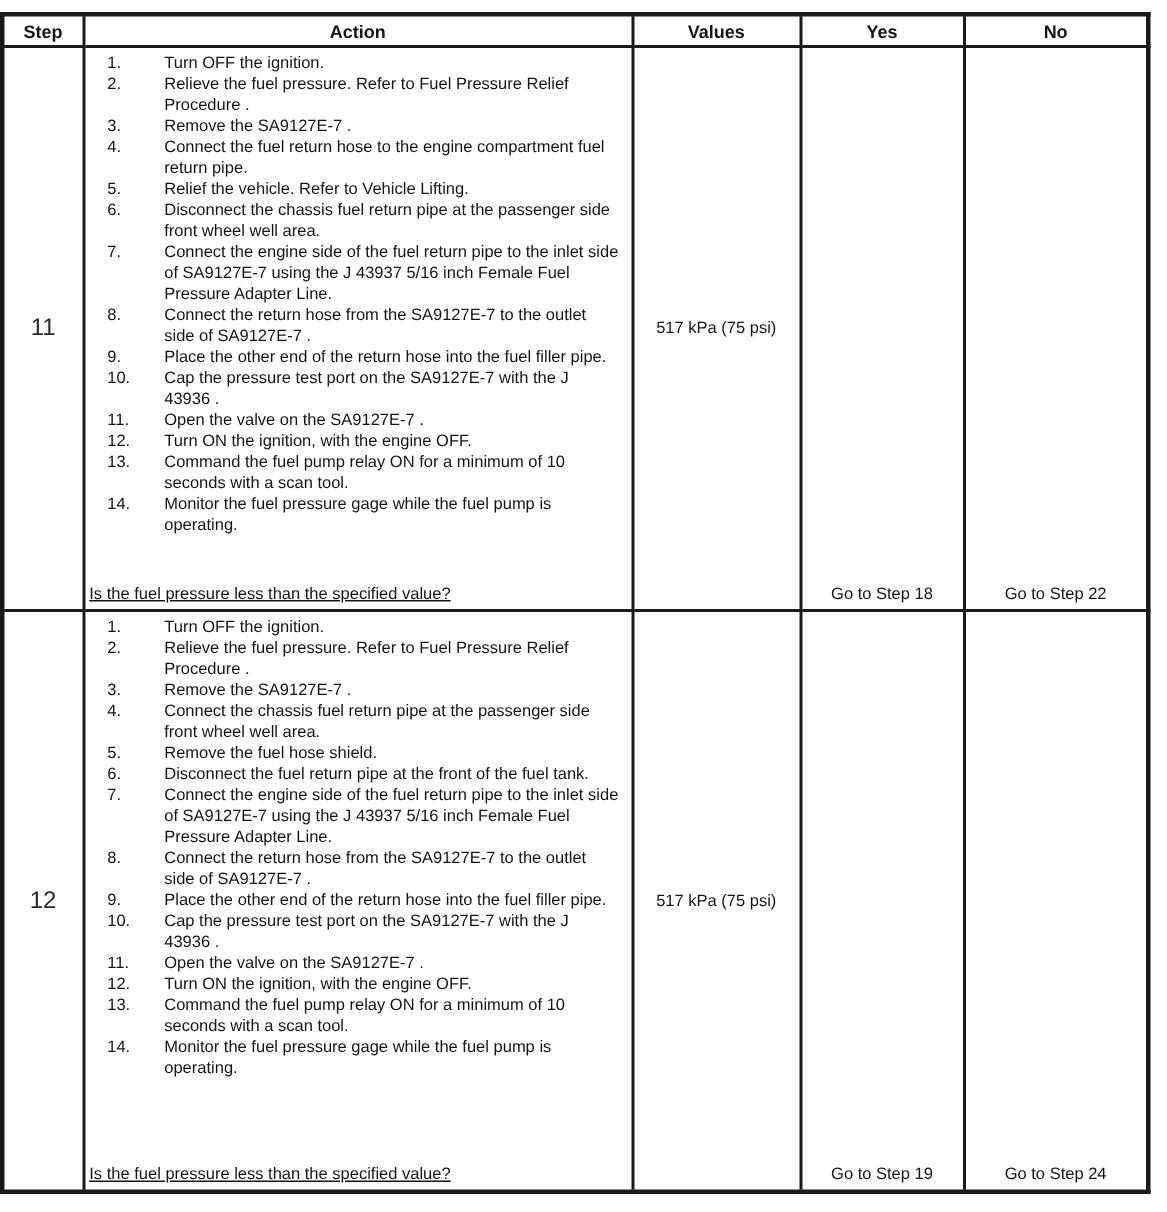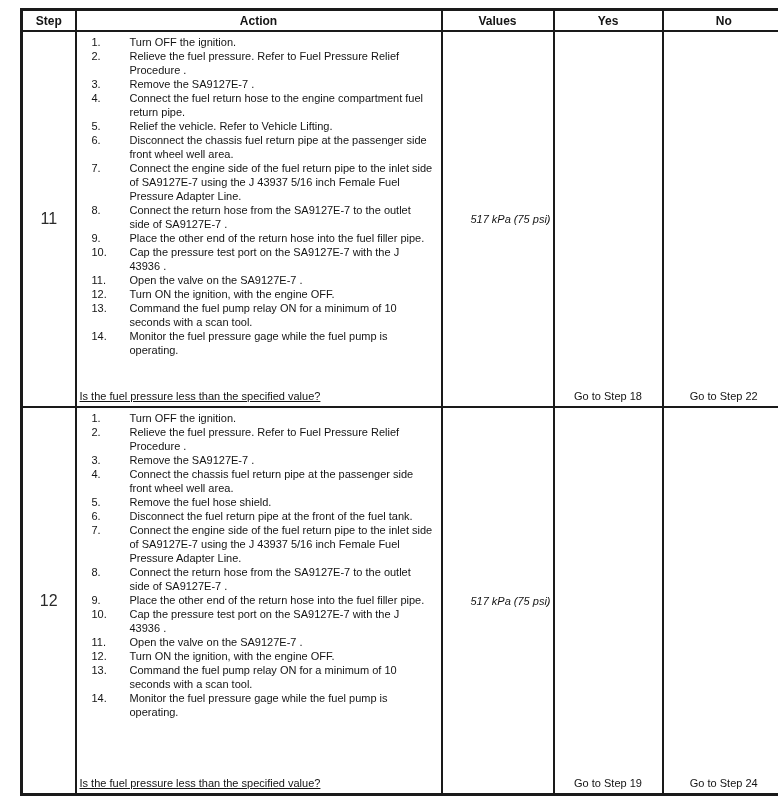--- a/index.html
+++ b/index.html
@@ -2,21 +2,21 @@
 <html><head>
 <meta charset="utf-8">
 <style>
   html, body { margin: 0; padding: 0; background: #ffffff; }
   body {
     width: 778px; height: 808px;
     font-family: "Liberation Sans", sans-serif;
     color: #141414;
     -webkit-font-smoothing: antialiased;
   }
-  .doc { padding: 8px 7px 7px 20px; }
+  .doc { padding: 8px 7px 7px 0; }
   table {
     border-collapse: collapse;
     table-layout: fixed;
     width: 764px;
     border: 3px solid #1a1a1a;
   }
   th, td { border: 2px solid #1a1a1a; }
   th {
     font-size: 12px;
     font-weight: bold;
@@ -49,25 +49,24 @@
   .num { flex: 0 0 38px; }
   .txt { flex: 1; padding-right: 4px; }
   .question {
     margin-top: auto;
     padding: 16px 0 1px 3px;
     font-size: 11px;
     line-height: 14px;
     text-decoration: underline;
   }
   .values-cell {
-    text-align: right;
+    text-align: center;
     vertical-align: middle;
     font-size: 11px;
     padding: 2px;
-    font-style: italic;
   }
   .yn-cell {
     text-align: center;
     vertical-align: bottom;
     font-size: 11px;
     line-height: 14px;
     padding: 2px 2px 3px 2px;
   }
 </style>
 </head>

